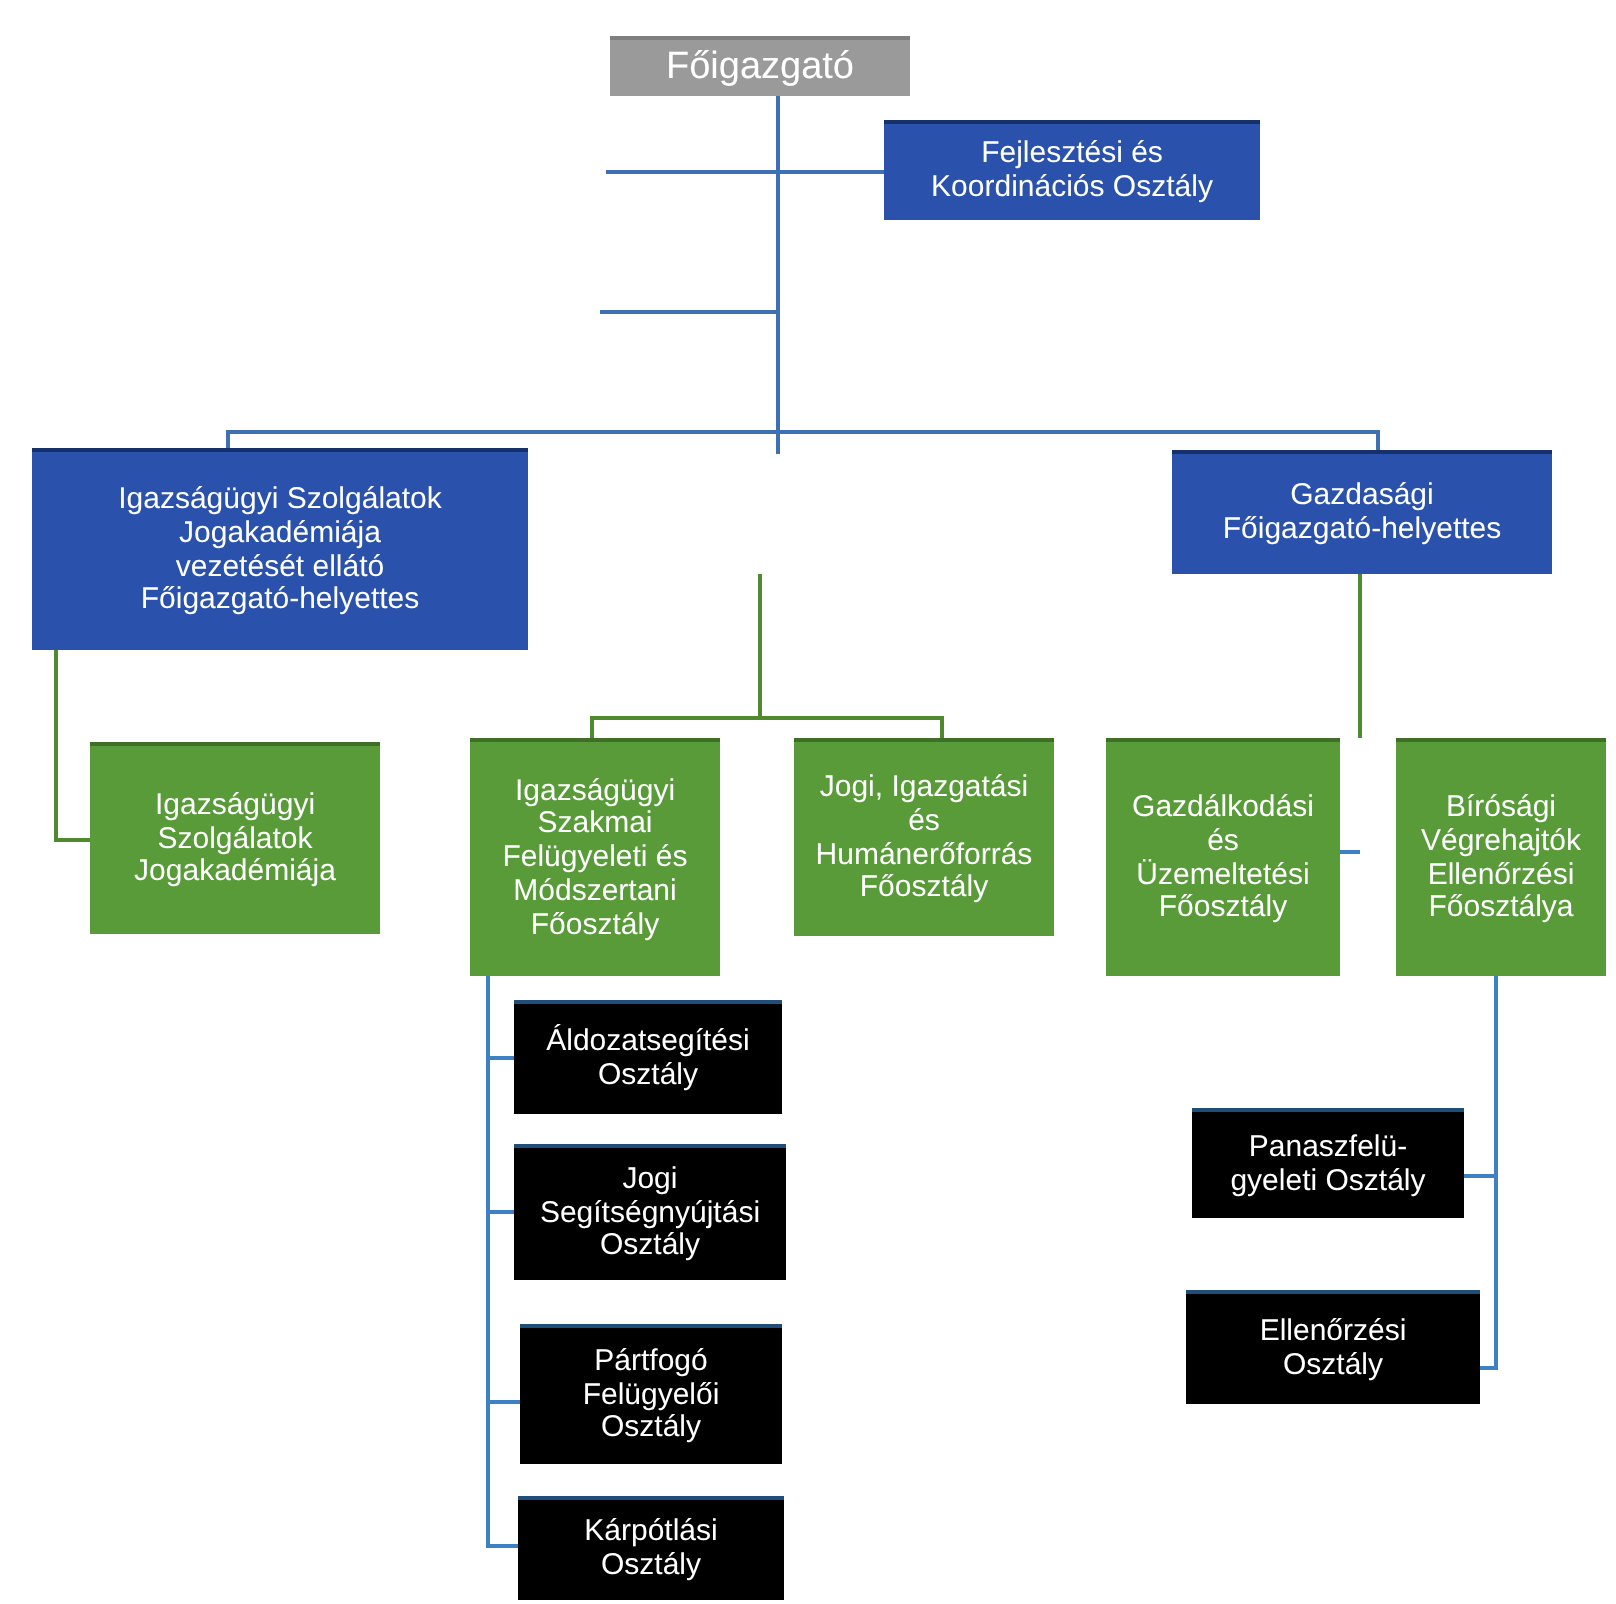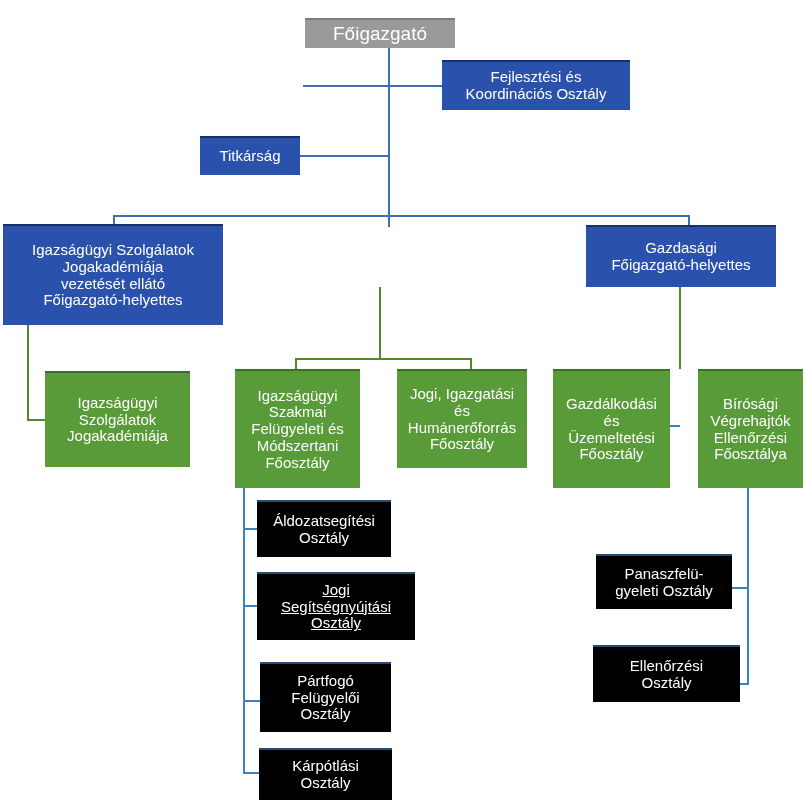--- a/index.html
+++ b/index.html
@@ -97,23 +97,22 @@
   <div class="conn lblue" style="left:747px; top:486px; width:2px; height:198px;"></div>
   <div class="conn lblue" style="left:731px; top:587px; width:18px; height:2px;"></div>
   <div class="conn lblue" style="left:731px; top:683px; width:18px; height:2px;"></div>
 
   <div class="node top" style="left:305px; top:18px; width:150px; height:30px;">Főigazgató</div>
 
 
   <div class="node dblue" style="left:442px; top:60px; width:188px; height:50px;">Fejlesztési és
 Koordinációs Osztály</div>
 
-  <div class="node dblue" style="left:200px; top:136px; width:100px; height:39px;">Titkárság</div>
 
-  <div class="node dblue" style="left:3px; top:224px; width:220px; height:101px;">Igazságügyi Szolgálatok
+  <div class="node dblue" style="left:16px; top:224px; width:248px; height:101px;">Igazságügyi Szolgálatok
 Jogakadémiája
 vezetését ellátó
 Főigazgató-helyettes</div>
 
 
   <div class="node dblue" style="left:586px; top:225px; width:190px; height:62px;">Gazdasági
 Főigazgató-helyettes</div>
 
   <div class="node green" style="left:45px; top:371px; width:145px; height:96px;">Igazságügyi
 Szolgálatok
@@ -136,21 +135,21 @@
 Főosztály</div>
 
   <div class="node green" style="left:698px; top:369px; width:105px; height:119px;">Bírósági
 Végrehajtók
 Ellenőrzési
 Főosztálya</div>
 
   <div class="node lblue" style="left:257px; top:500px; width:134px; height:57px;">Áldozatsegítési
 Osztály</div>
 
-  <div class="node lblue" style="left:257px; top:572px; width:158px; height:68px;text-decoration:underline;">Jogi
+  <div class="node lblue" style="left:257px; top:572px; width:136px; height:68px;">Jogi
 Segítségnyújtási
 Osztály</div>
 
   <div class="node lblue" style="left:260px; top:662px; width:131px; height:70px;">Pártfogó
 Felügyelői
 Osztály</div>
 
   <div class="node lblue" style="left:259px; top:748px; width:133px; height:52px;">Kárpótlási
 Osztály</div>
 

